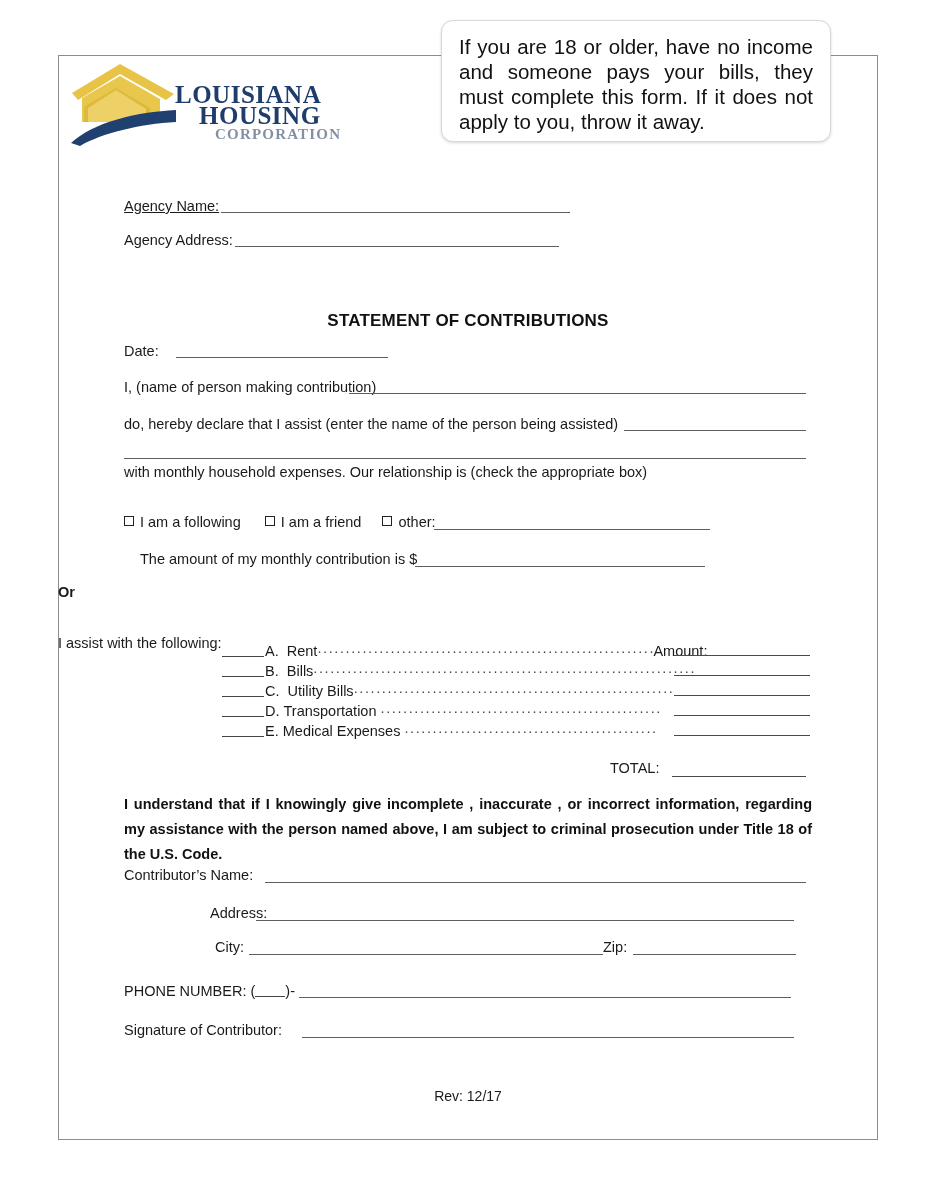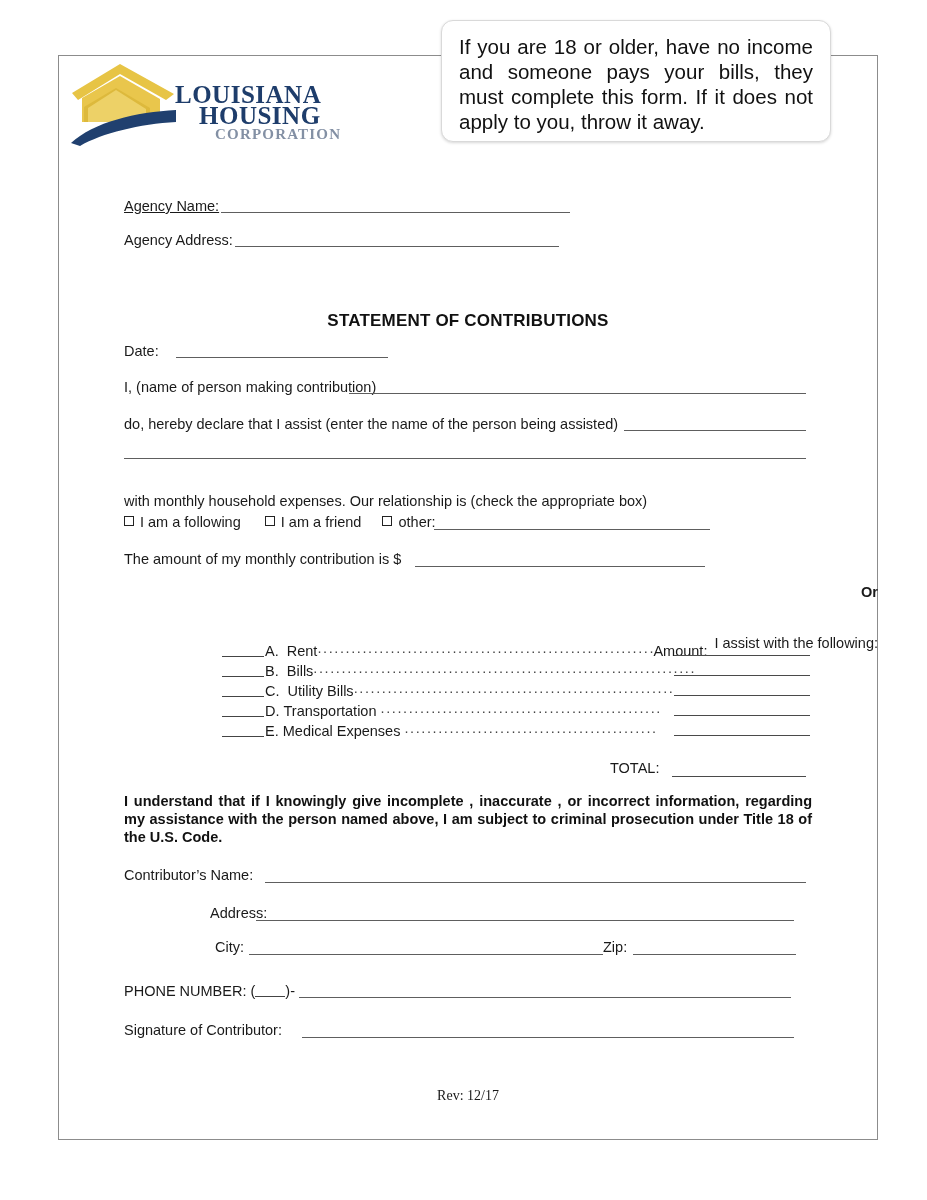--- a/index.html
+++ b/index.html
@@ -142,21 +142,21 @@
     margin-right: 6px;
     vertical-align: 1px;
     box-sizing: border-box;
   }
 
   
   .centered-line {
     position: absolute;
     left: 58px;
     width: 820px;
-    text-align: right;
+    text-align: left;
     font-size: 14.5px;
     color: #1a1a1a;
   }
   #or-label { top: 584px; font-weight: 700; font-size: 14.5px; }
   #assist-header { top: 622px; font-weight: 400; margin-top: 13px; }
 
   
   #item-list {
     position: absolute;
     left: 222px;
@@ -212,37 +212,36 @@
     border-bottom: 1.4px solid #4a4a4a;
   }
 
   
   #legal-paragraph {
     position: absolute;
     left: 124px;
     top: 792px;
     width: 688px;
     font-size: 14.5px;
-    line-height: 18px;
+    line-height: 25px;
     font-weight: 700;
     color: #111111;
     text-align: justify;
     text-align-last: left;
   }
 
   
   #footer-rev {
     position: absolute;
     left: 58px;
     top: 1088px;
     width: 820px;
     text-align: center;
     font-size: 14px;
     color: #1a1a1a;
-    font-family: Liberation Serif, serif;
   }
 </style>
 </head>
 <body>
 
 <div id="page-sheet"></div>
 
 <div id="logo-block">
   <svg id="logo-mark" viewBox="0 0 108 86">
     <polygon points="50,4 104,34 96,40 50,14 8,40 2,33" fill="#e7c445"></polygon>
@@ -273,32 +272,32 @@
 <div class="form-line" style="left:124px; top:342px;">Date:</div>
 <div class="rule" style="left:176px; top:357px; width:212px;"></div>
 
 <div class="form-line" style="left:124px; top:378px;">I, (name of person making contribution)</div>
 <div class="rule" style="left:349px; top:393px; width:457px;"></div>
 
 <div class="form-line" style="left:124px; top:415px;">do, hereby declare that I assist (enter the name of the person being assisted)</div>
 <div class="rule" style="left:624px; top:430px; width:182px;"></div>
 <div class="rule" style="left:124px; top:458px; width:682px;"></div>
 
-<div class="form-line" style="left:124px; top:492px;">with monthly household expenses.   Our relationship is (check the appropriate box)</div>
+<div class="form-line" style="left:124px; top:463px;">with monthly household expenses.   Our relationship is (check the appropriate box)</div>
 
 <div class="form-line" style="left:124px; top:513px;">
   <span class="cbox"></span><span>I am a following</span>
   <span style="display:inline-block;width:16px;"></span>
   <span class="cbox"></span><span>I am a friend</span>
   <span style="display:inline-block;width:13px;"></span>
   <span class="cbox"></span><span>other:</span>
 </div>
 <div class="rule" style="left:434px; top:529px; width:276px;"></div>
 
-<div class="form-line" style="left:124px; top:550px;">The amount of my monthly contribution is $</div>
+<div class="form-line" style="left:140px; top:550px;">The amount of my monthly contribution is $</div>
 <div class="rule" style="left:415px; top:566px; width:290px;"></div>
 
 <div class="centered-line" id="or-label">Or</div>
 <div class="centered-line" id="assist-header">I assist with the following:</div>
 
 <div id="item-list">
 
   <div class="item-row">
     <span class="item-blank"></span><span class="item-label">A.</span>&nbsp;&nbsp;<span class="item-label">Rent</span><span class="item-dots" style="width:336px;">........................................................................................................</span><span class="item-amount-label">Amount:</span>
     <span class="item-amount-rule" style="left:452px; width:136px;"></span>

